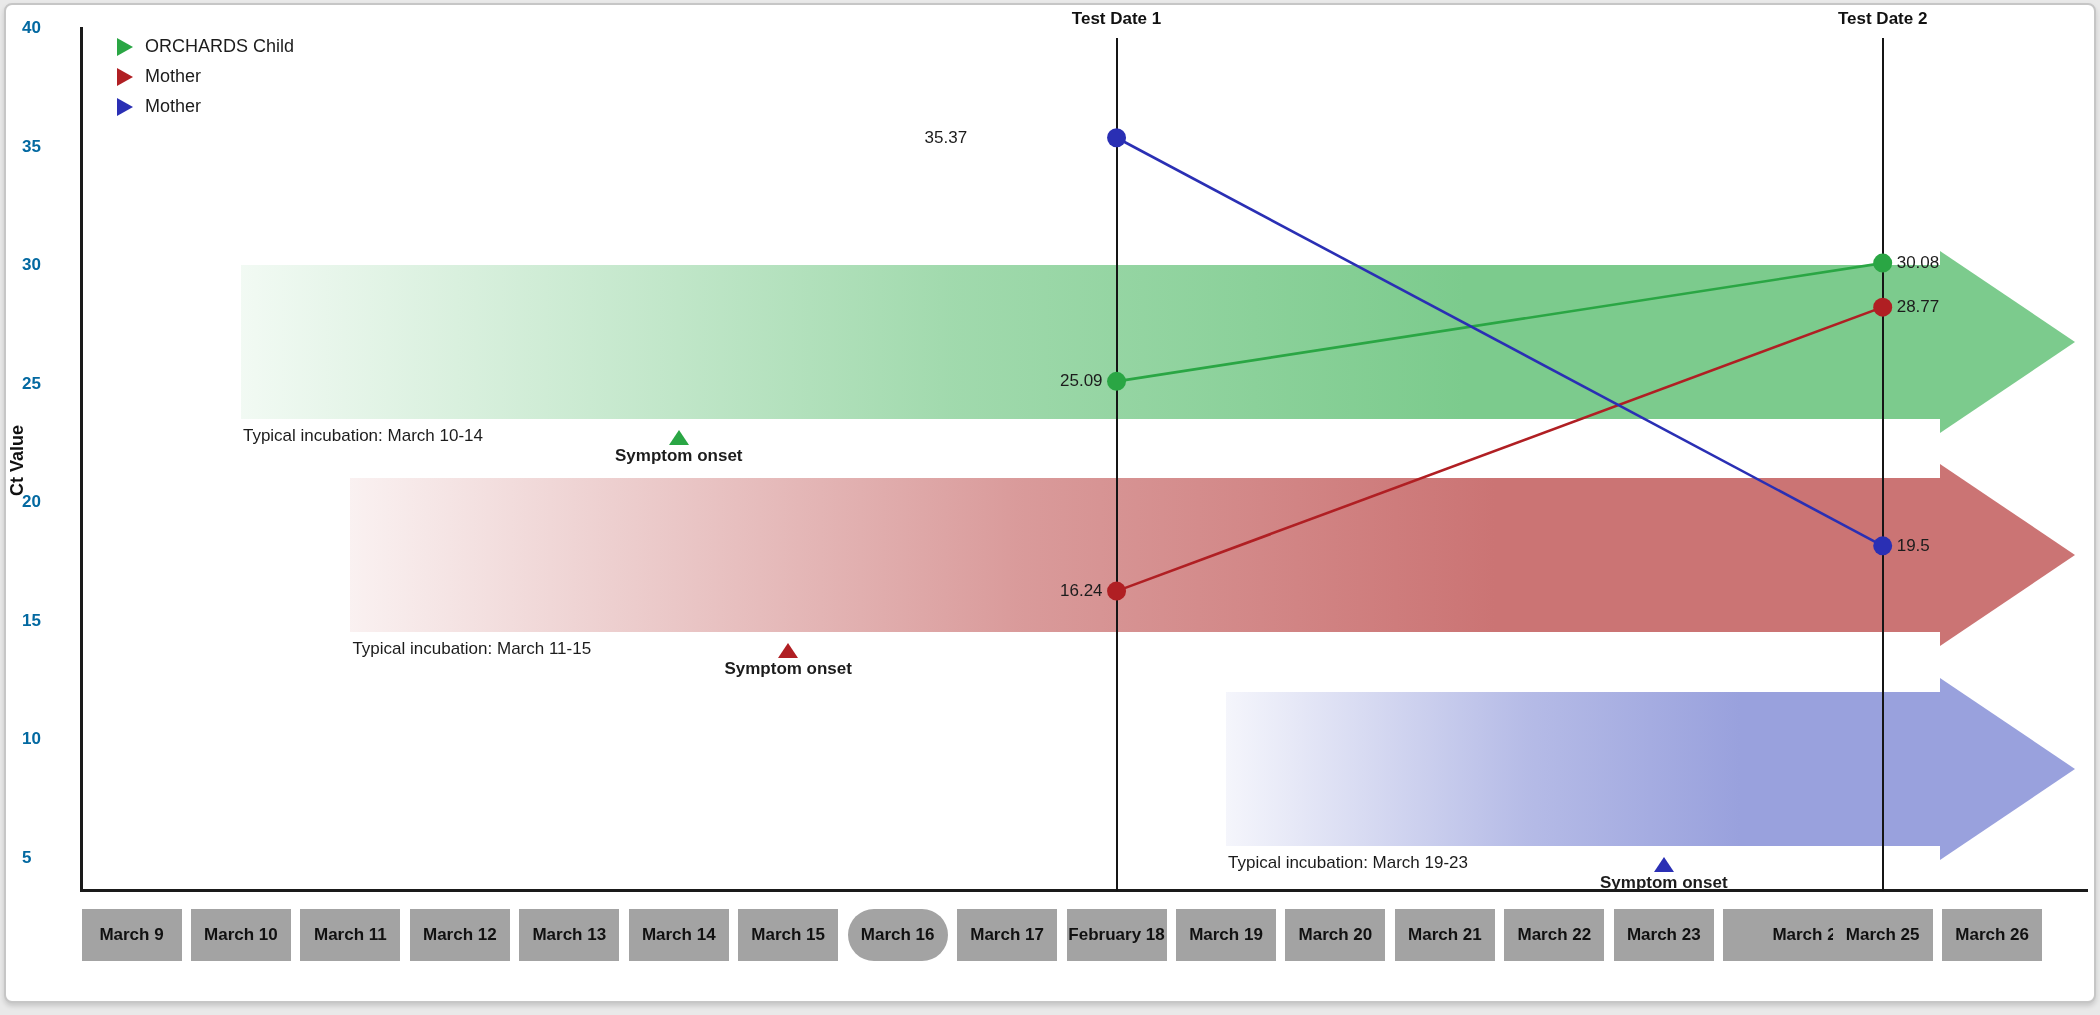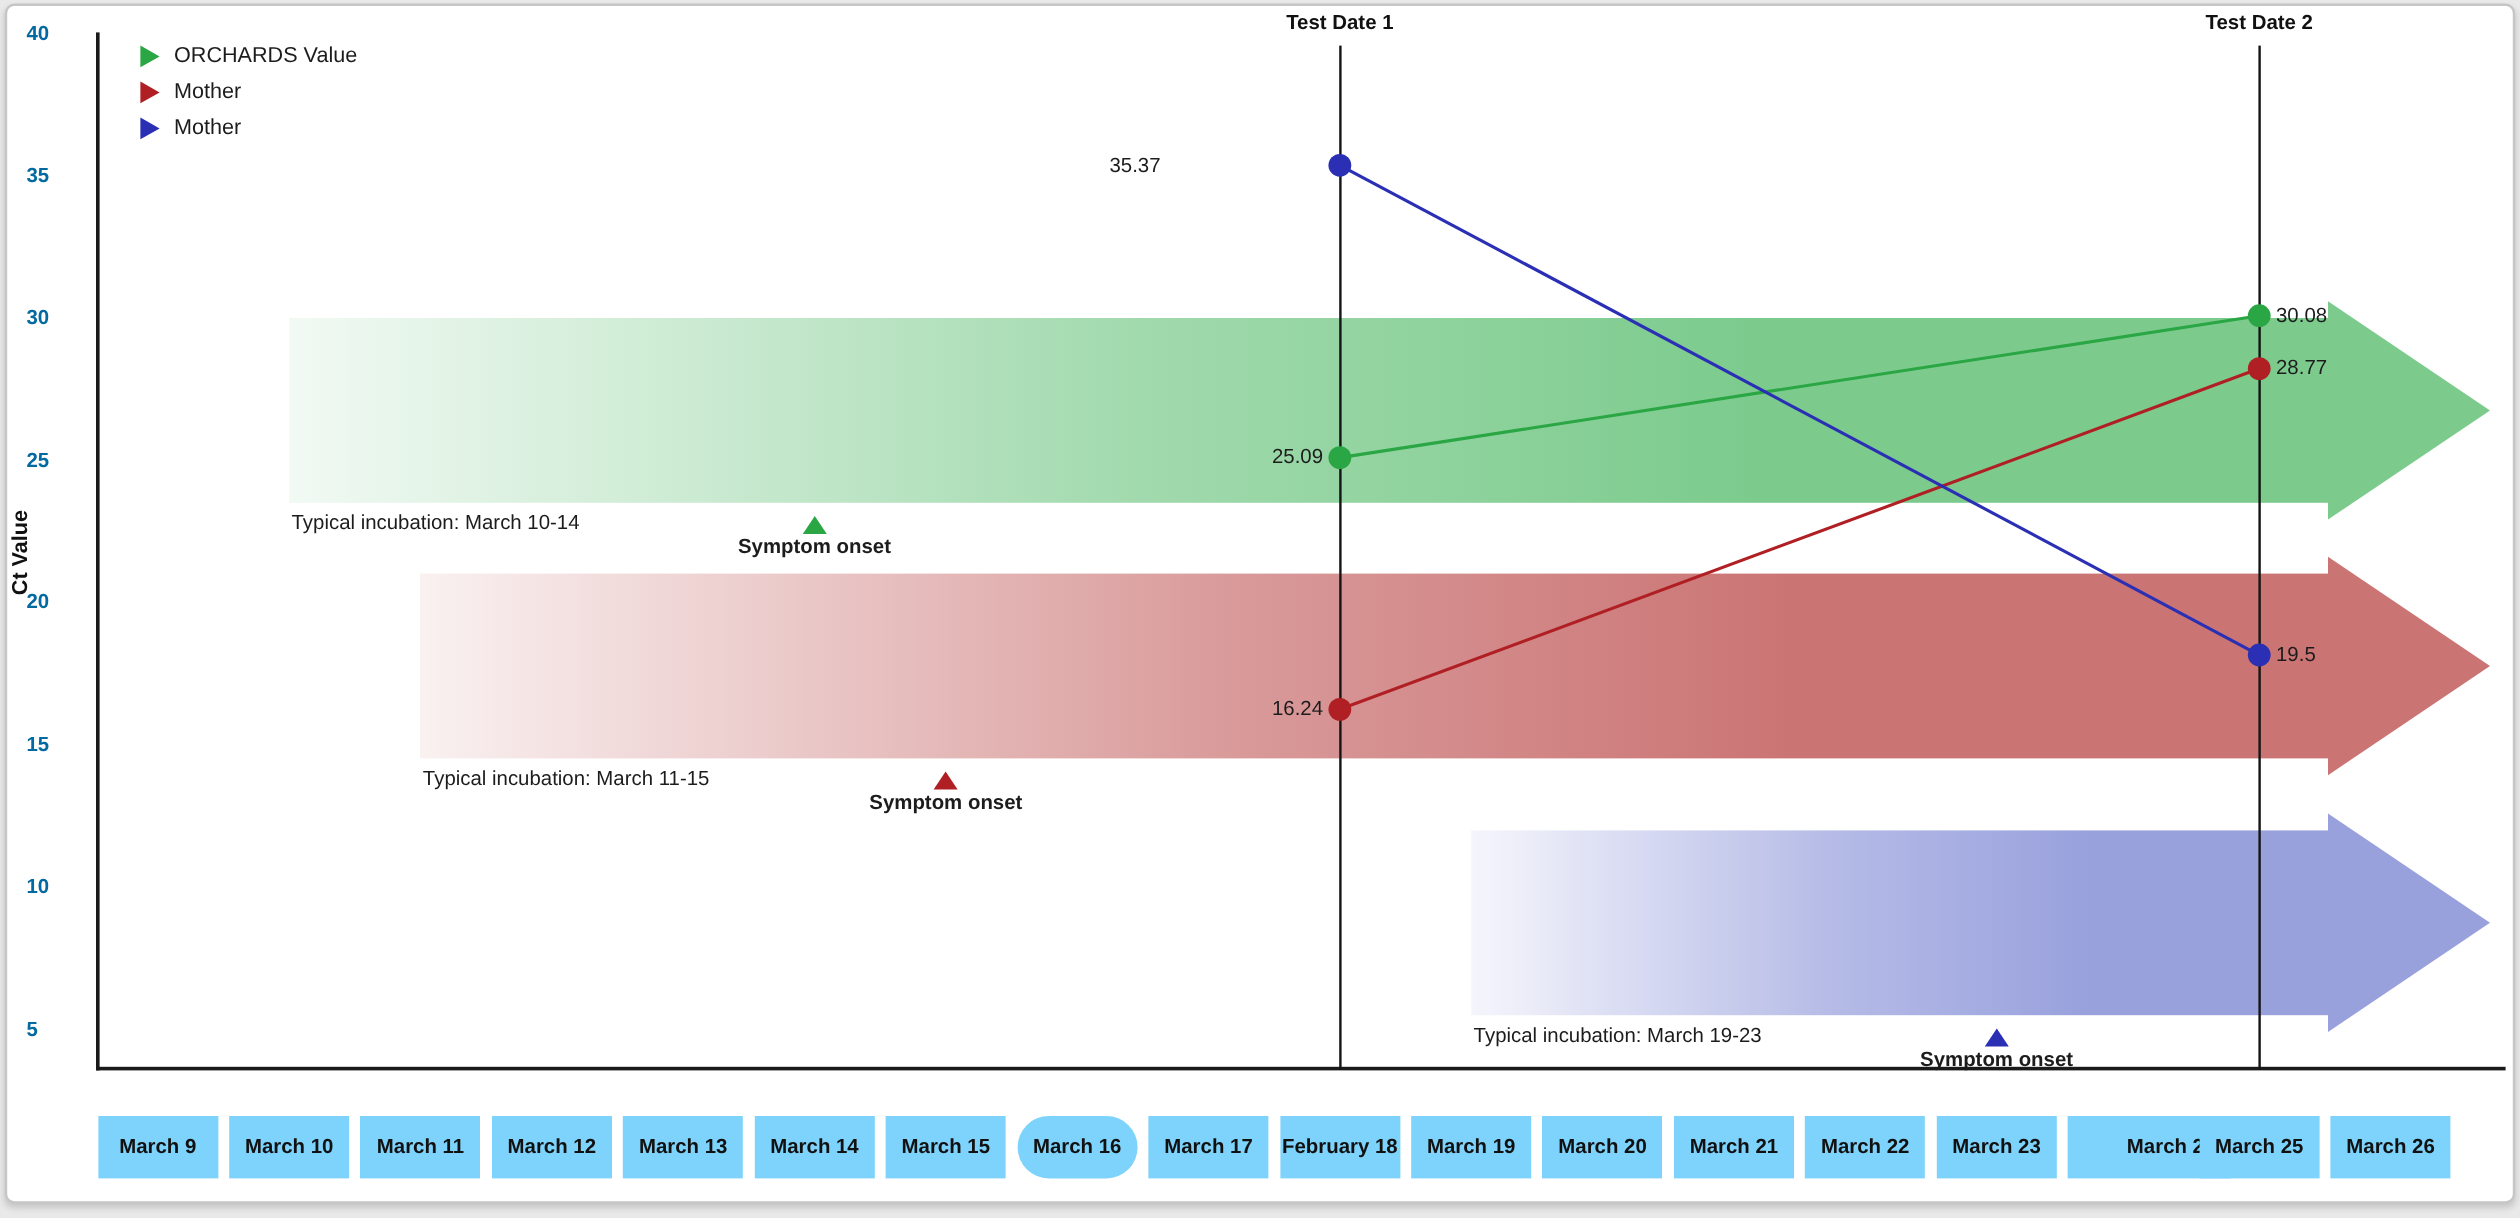--- a/index.html
+++ b/index.html
@@ -6,21 +6,21 @@
   #stage{position:relative;width:2100px;height:1015px;background:#e9e9e9;
          font-family:"Liberation Sans",sans-serif;overflow:hidden;}
   #card{position:absolute;left:4px;top:3px;width:2088px;height:996px;background:#ffffff;
         border:2px solid #c6c6c6;border-radius:8px;box-shadow:0 3px 5px rgba(0,0,0,.15);}
   #chart-layer{position:absolute;left:0;top:0;width:2100px;height:1015px;}
 
   .axis-line{position:absolute;background:#1a1a1a;}
   .ytick{position:absolute;width:50px;text-align:left;font-size:17px;font-weight:bold;color:#0369a1;}
   .ylabel{position:absolute;left:-43px;top:450px;width:120px;text-align:center;
           font-size:18px;font-weight:bold;color:#111;transform:rotate(-90deg);}
-  .datebox{position:absolute;top:930px;width:100px;height:52px;line-height:52px;background:#7dd3fc;
+  .datebox{position:absolute;top:909px;width:100px;height:52px;line-height:52px;background:#a3a3a3;
            text-align:center;font-size:17px;font-weight:bold;color:#111;}
   .testline{position:absolute;top:38px;width:2px;height:853px;background:#151515;z-index:6;}
   .testlabel{position:absolute;top:9px;width:200px;text-align:center;font-size:17px;
              font-weight:bold;color:#111;z-index:6;}
 
   .band-body{position:absolute;z-index:1;}
   .band-head{position:absolute;width:0;height:0;z-index:1;}
   .band-label{position:absolute;font-size:17px;color:#1c1c1c;white-space:nowrap;z-index:2;}
   .onset-tri{position:absolute;width:0;height:0;z-index:2;}
   .onset-label{position:absolute;width:220px;text-align:center;font-size:17px;color:#1c1c1c;z-index:2;font-weight:bold;}
@@ -38,21 +38,21 @@
 
 <div id="stage">
   <div id="card"></div>
   <div id="chart-layer">
     <div class="ylabel">Ct Value</div>
     <div class="axis-line" style="left:80px;top:27px;width:3px;height:865px;"></div>
     <div class="axis-line" style="left:80px;top:889px;width:2008px;height:3px;"></div>
     <div id="legend">
         <div class="legend-row">
           <span class="legend-tri" style="border-left: 16px solid rgb(42, 166, 68);"></span>
-          <span class="legend-txt">ORCHARDS Value</span>
+          <span class="legend-txt">ORCHARDS Child</span>
         </div>
         <div class="legend-row">
           <span class="legend-tri" style="border-left: 16px solid rgb(176, 31, 35);"></span>
           <span class="legend-txt">Mother</span>
         </div>
         <div class="legend-row">
           <span class="legend-tri" style="border-left: 16px solid rgb(42, 47, 180);"></span>
           <span class="legend-txt">Mother</span>
         </div>
       </div>

